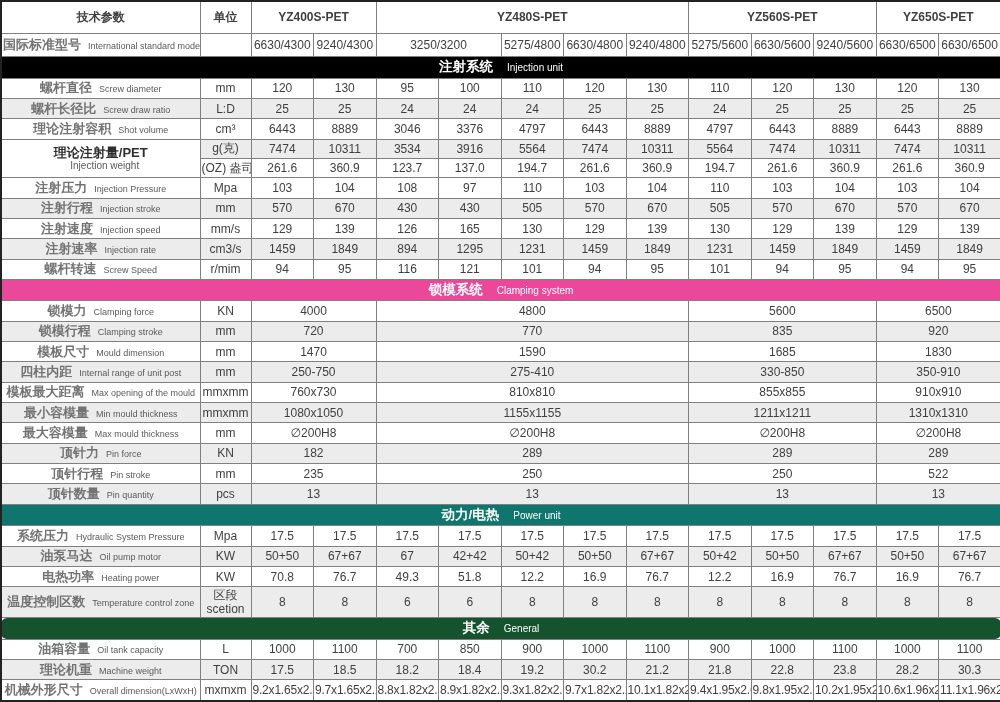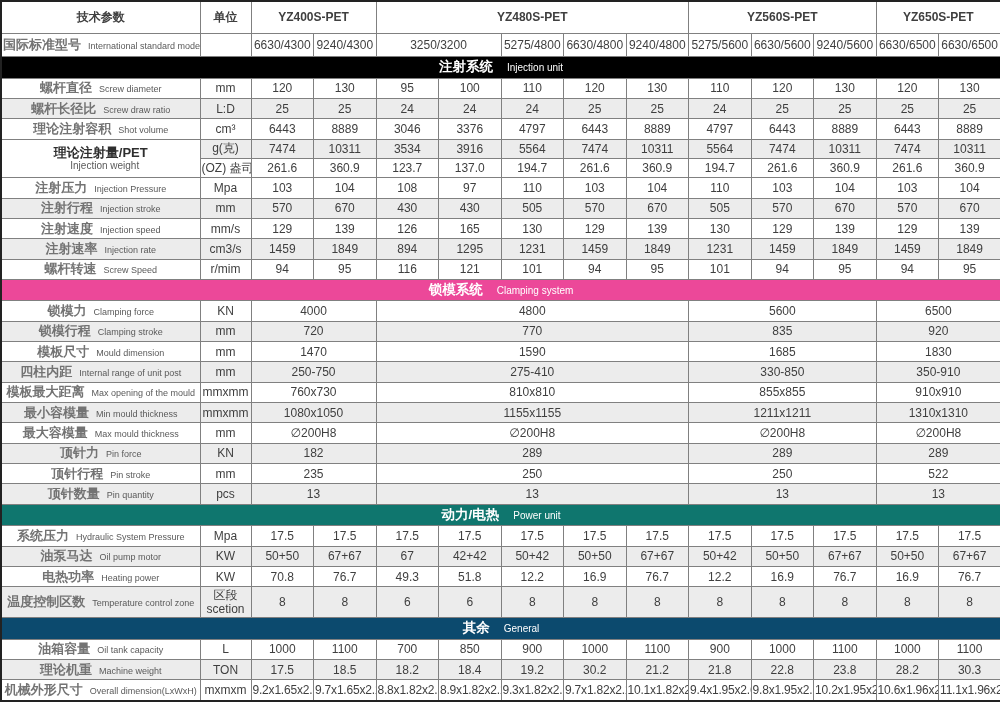--- a/index.html
+++ b/index.html
@@ -385,21 +385,21 @@
         <td class="val">8</td>
         <td class="val">8</td>
         <td class="val">8</td>
         <td class="val">8</td>
         <td class="val">8</td>
         <td class="val">8</td>
         <td class="val">8</td>
         <td class="val">8</td>
       </tr>
       <tr class="r-sec">
-        <td class="sec-cell" colspan="14" style="background: #0c4a6e;"><span class="sec-cn">其余</span><span class="sec-en">General</span></td>
+        <td class="sec-cell" colspan="14" style="background: #14532d; border-radius: 6px;"><span class="sec-cn">其余</span><span class="sec-en">General</span></td>
       </tr>
       <tr class="r-data shade-w">
         <td class="label-cell"><span class="lbl-cn">油箱容量</span><span class="lbl-en">Oil tank capacity</span></td>
         <td class="unit-cell">L</td>
         <td class="val">1000</td>
         <td class="val">1100</td>
         <td class="val">700</td>
         <td class="val">850</td>
         <td class="val">900</td>
         <td class="val">1000</td>

